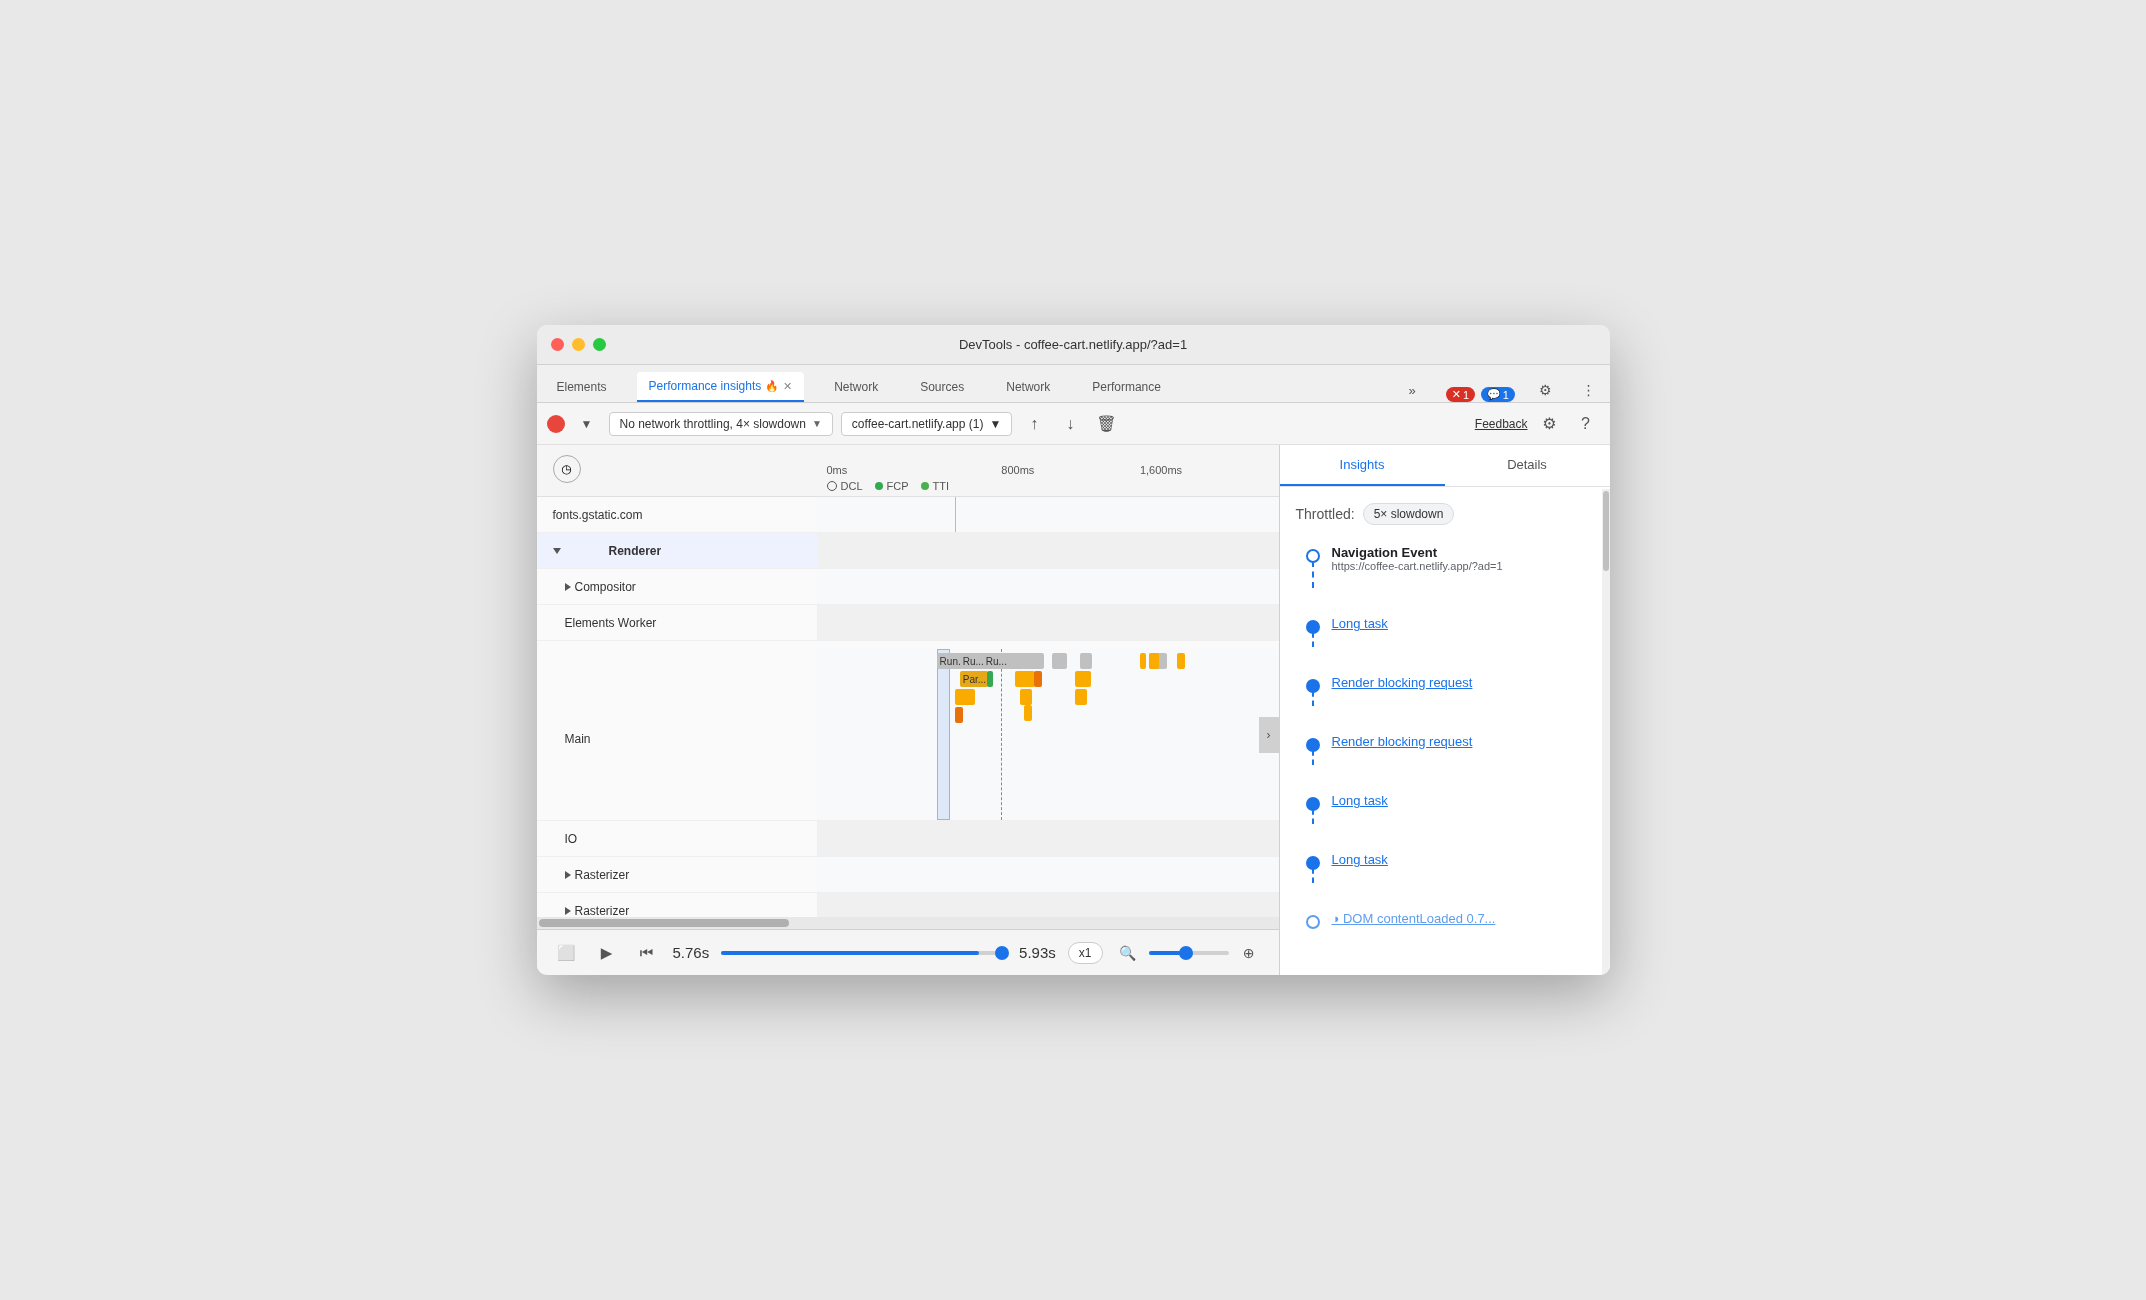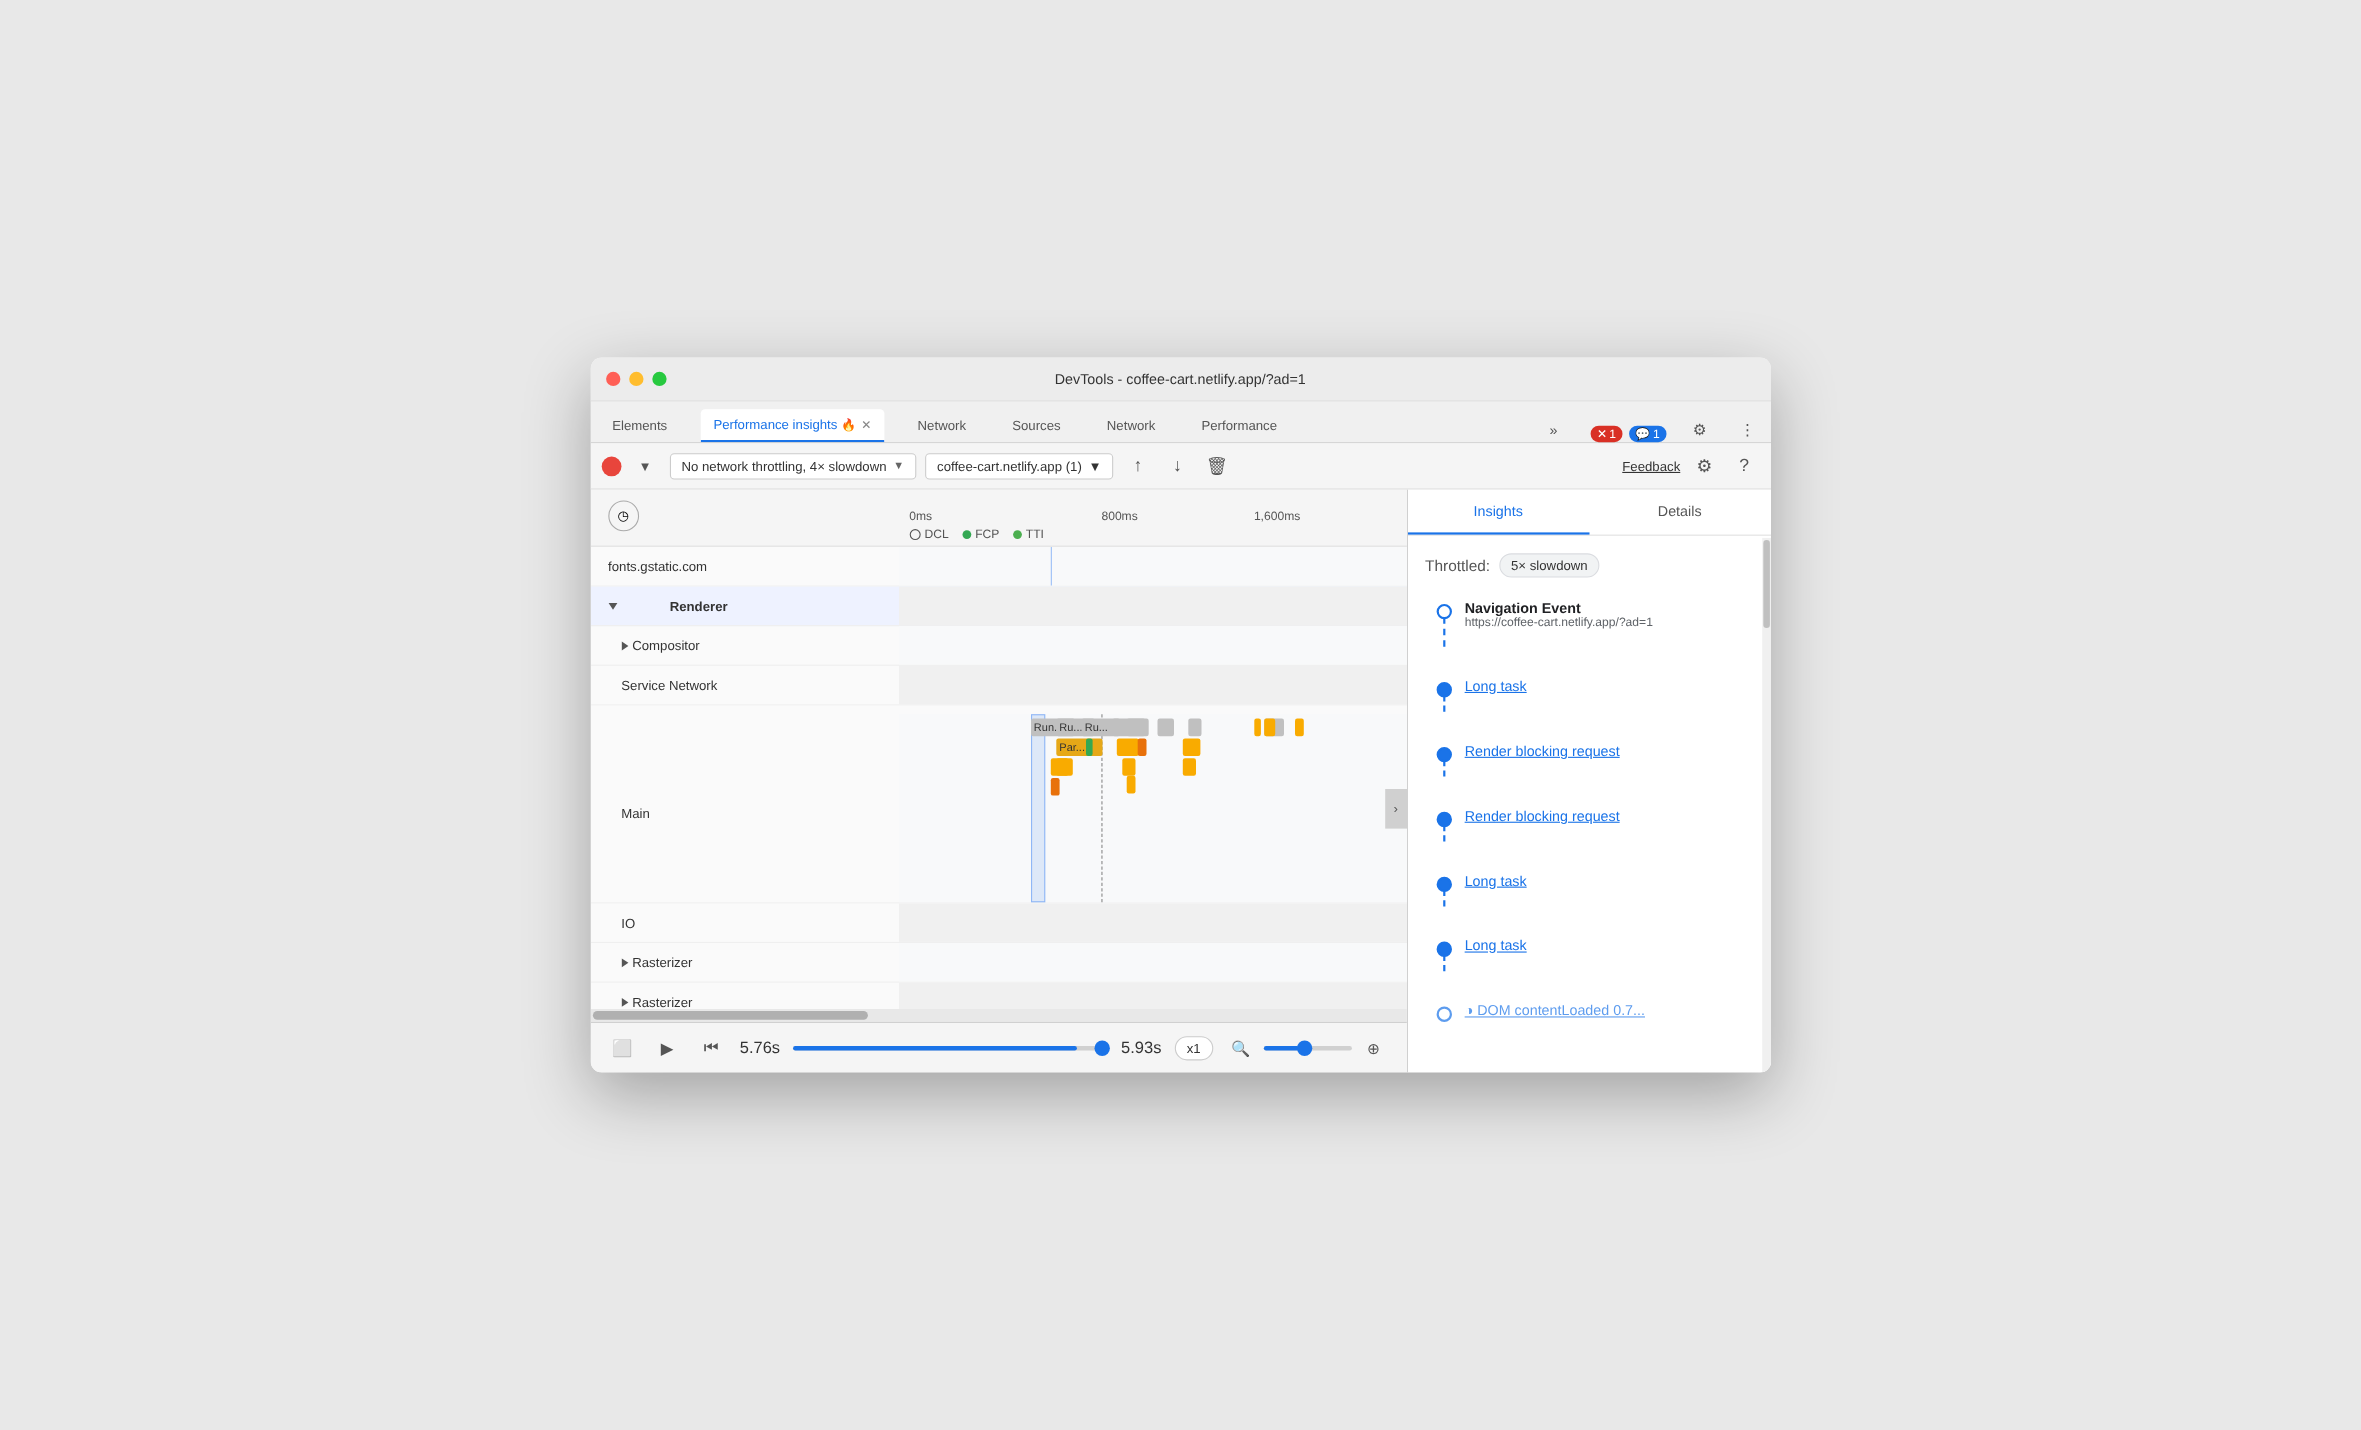--- a/index.html
+++ b/index.html
@@ -635,21 +635,21 @@
         <div class="track-row">
           <div class="track-label" style="padding-left:28px;">
             <span class="chevron-right"></span>
             <span>Compositor</span>
           </div>
           <div class="track-content"></div>
         </div>
 
         <div class="track-row">
           <div class="track-label" style="padding-left:28px;">
-            <span>Service Network</span>
+            <span>Elements Worker</span>
           </div>
           <div class="track-content"></div>
         </div>
 
         <div class="track-row tall" style="height:180px;">
           <div class="track-label" style="padding-left:28px; align-self:flex-start; padding-top:8px;">
             <span>Main</span>
           </div>
           <div class="track-content" style="position:relative;">
 
@@ -666,21 +666,21 @@
             <div class="flame-block flame-gray" style="left:36%; top:4px; width:35px;">
                 <span>Ru...</span>
               </div>
 
             <div class="flame-block flame-gray" style="left:42%; top:4px; width:30px;"></div>
             <div class="flame-block flame-gray" style="left:45%; top:4px; width:20px;"></div>
             <div class="flame-block flame-gray" style="left:51%; top:4px; width:15px;"></div>
             <div class="flame-block flame-gray" style="left:57%; top:4px; width:12px;"></div>
             <div class="flame-block flame-gray" style="left:72%; top:4px; width:18px;"></div>
 
-            <div class="flame-block flame-yellow" style="left:31%; top:22px; width:42px; background:#e6a817;">
+            <div class="flame-block flame-yellow" style="left:31%; top:22px; width:28px; background:#e6a817;">
                 <span>Par...</span>
               </div>
 
             <div class="flame-block flame-yellow" style="left:30%; top:40px; width:16px;"></div>
             <div class="flame-block flame-yellow" style="left:31%; top:40px; width:10px;"></div>
             <div class="flame-block flame-yellow" style="left:32.5%; top:40px; width:8px;"></div>
 
             <div class="flame-block flame-orange" style="left:30%; top:58px; width:8px;"></div>
             <div class="flame-block flame-green" style="left:37%; top:22px; width:4px;"></div>
 

